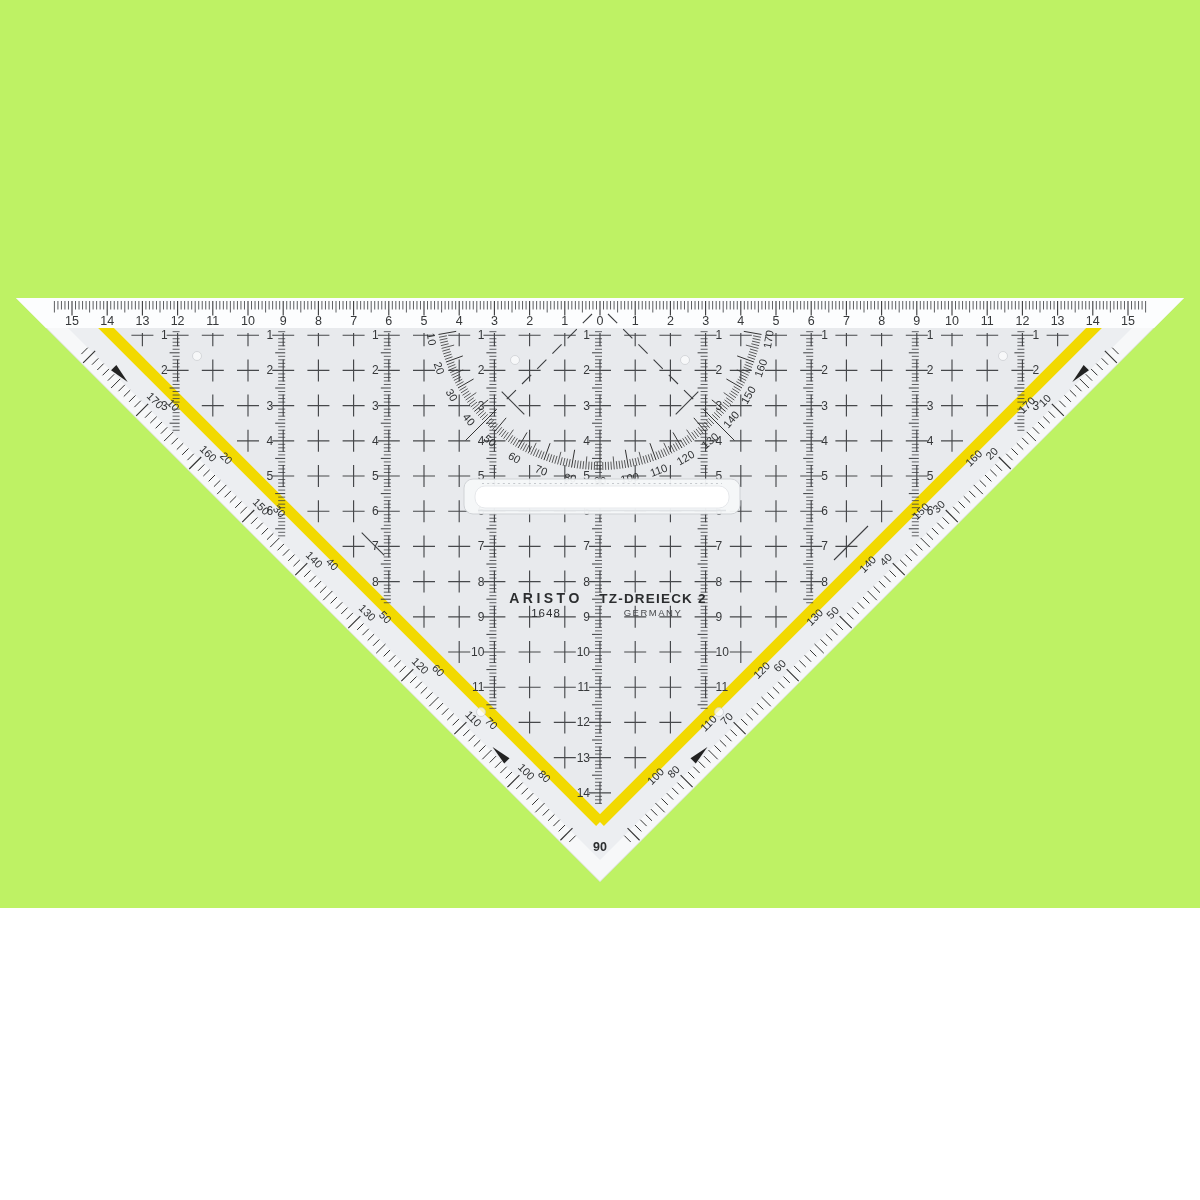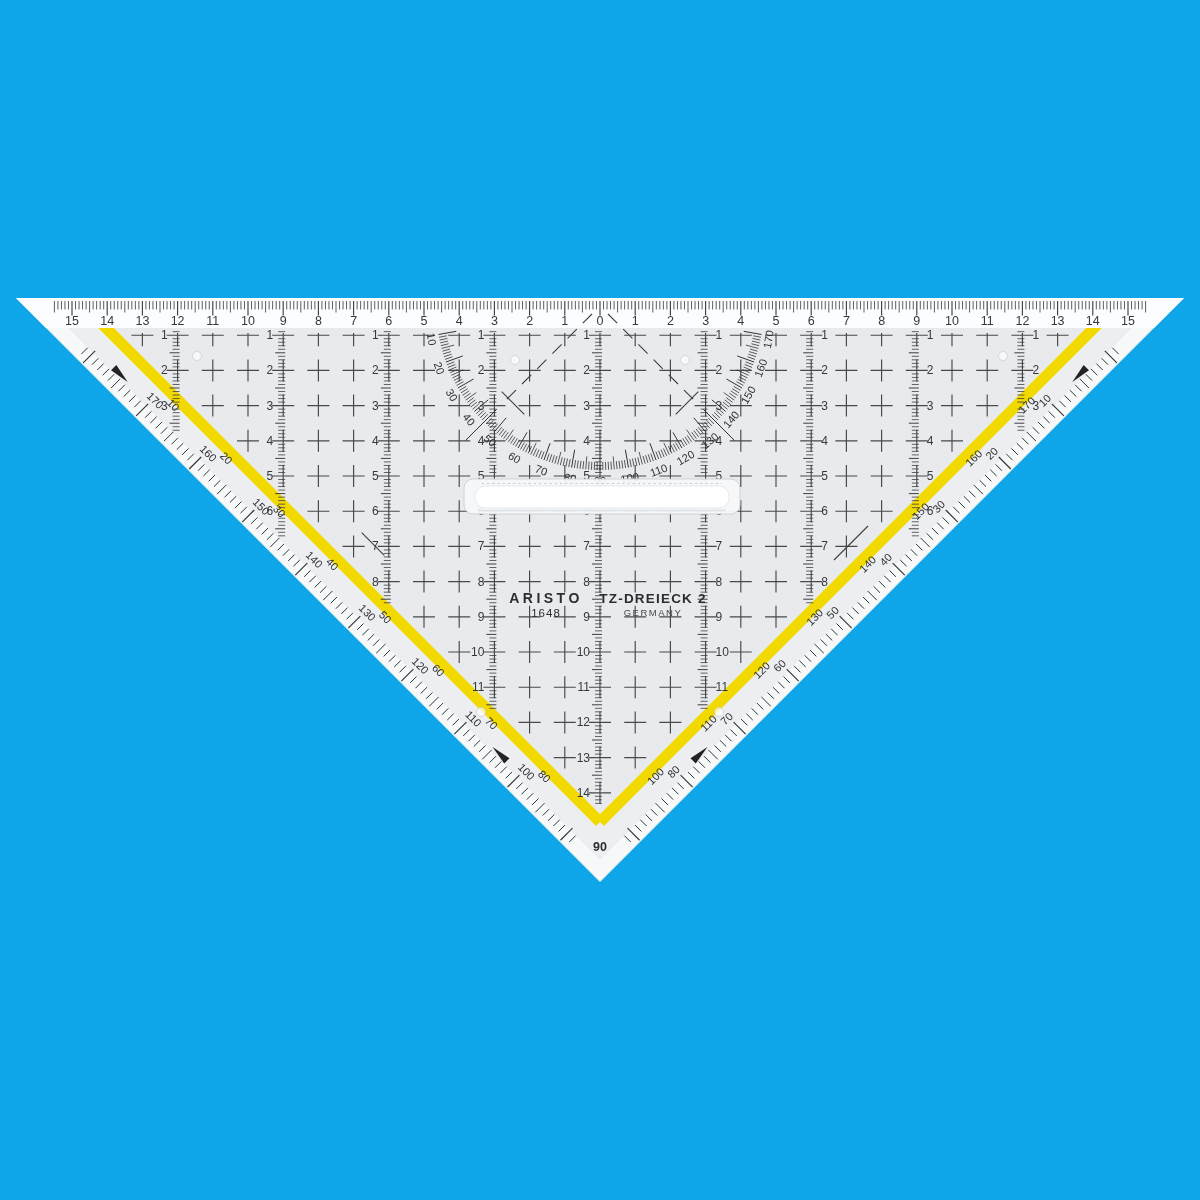--- a/index.html
+++ b/index.html
@@ -1,16 +1,16 @@
 <!DOCTYPE html>
 <html><head>
 <meta charset="utf-8">
 <style>
   html,body{margin:0;padding:0;background:#ffffff;}
-  .stage{position:relative;width:1200px;height:1200px;background:#0ea5e9;overflow:hidden;}
+  .stage{position:relative;width:1200px;height:908px;background:#bef264;overflow:hidden;}
   svg{position:absolute;left:0;top:0;}
   text{font-family:"Liberation Sans","DejaVu Sans",sans-serif;fill:#333;}
   .cmnum{font-size:12.5px;fill:#36383a;}
   .rownum{font-size:12px;fill:#36383a;}
   .degnum{font-size:11px;fill:#2f3133;}
   .protnum{font-size:11px;fill:#2f3133;}
   .brand{font-size:14px;letter-spacing:3.5px;font-weight:bold;fill:#2b2d2f;}
   .model{font-size:11.5px;letter-spacing:1px;fill:#2b2d2f;}
   .pname{font-size:13.5px;letter-spacing:1.2px;font-weight:bold;fill:#2b2d2f;}
   .country{font-size:9.5px;letter-spacing:1.5px;fill:#47494c;}

